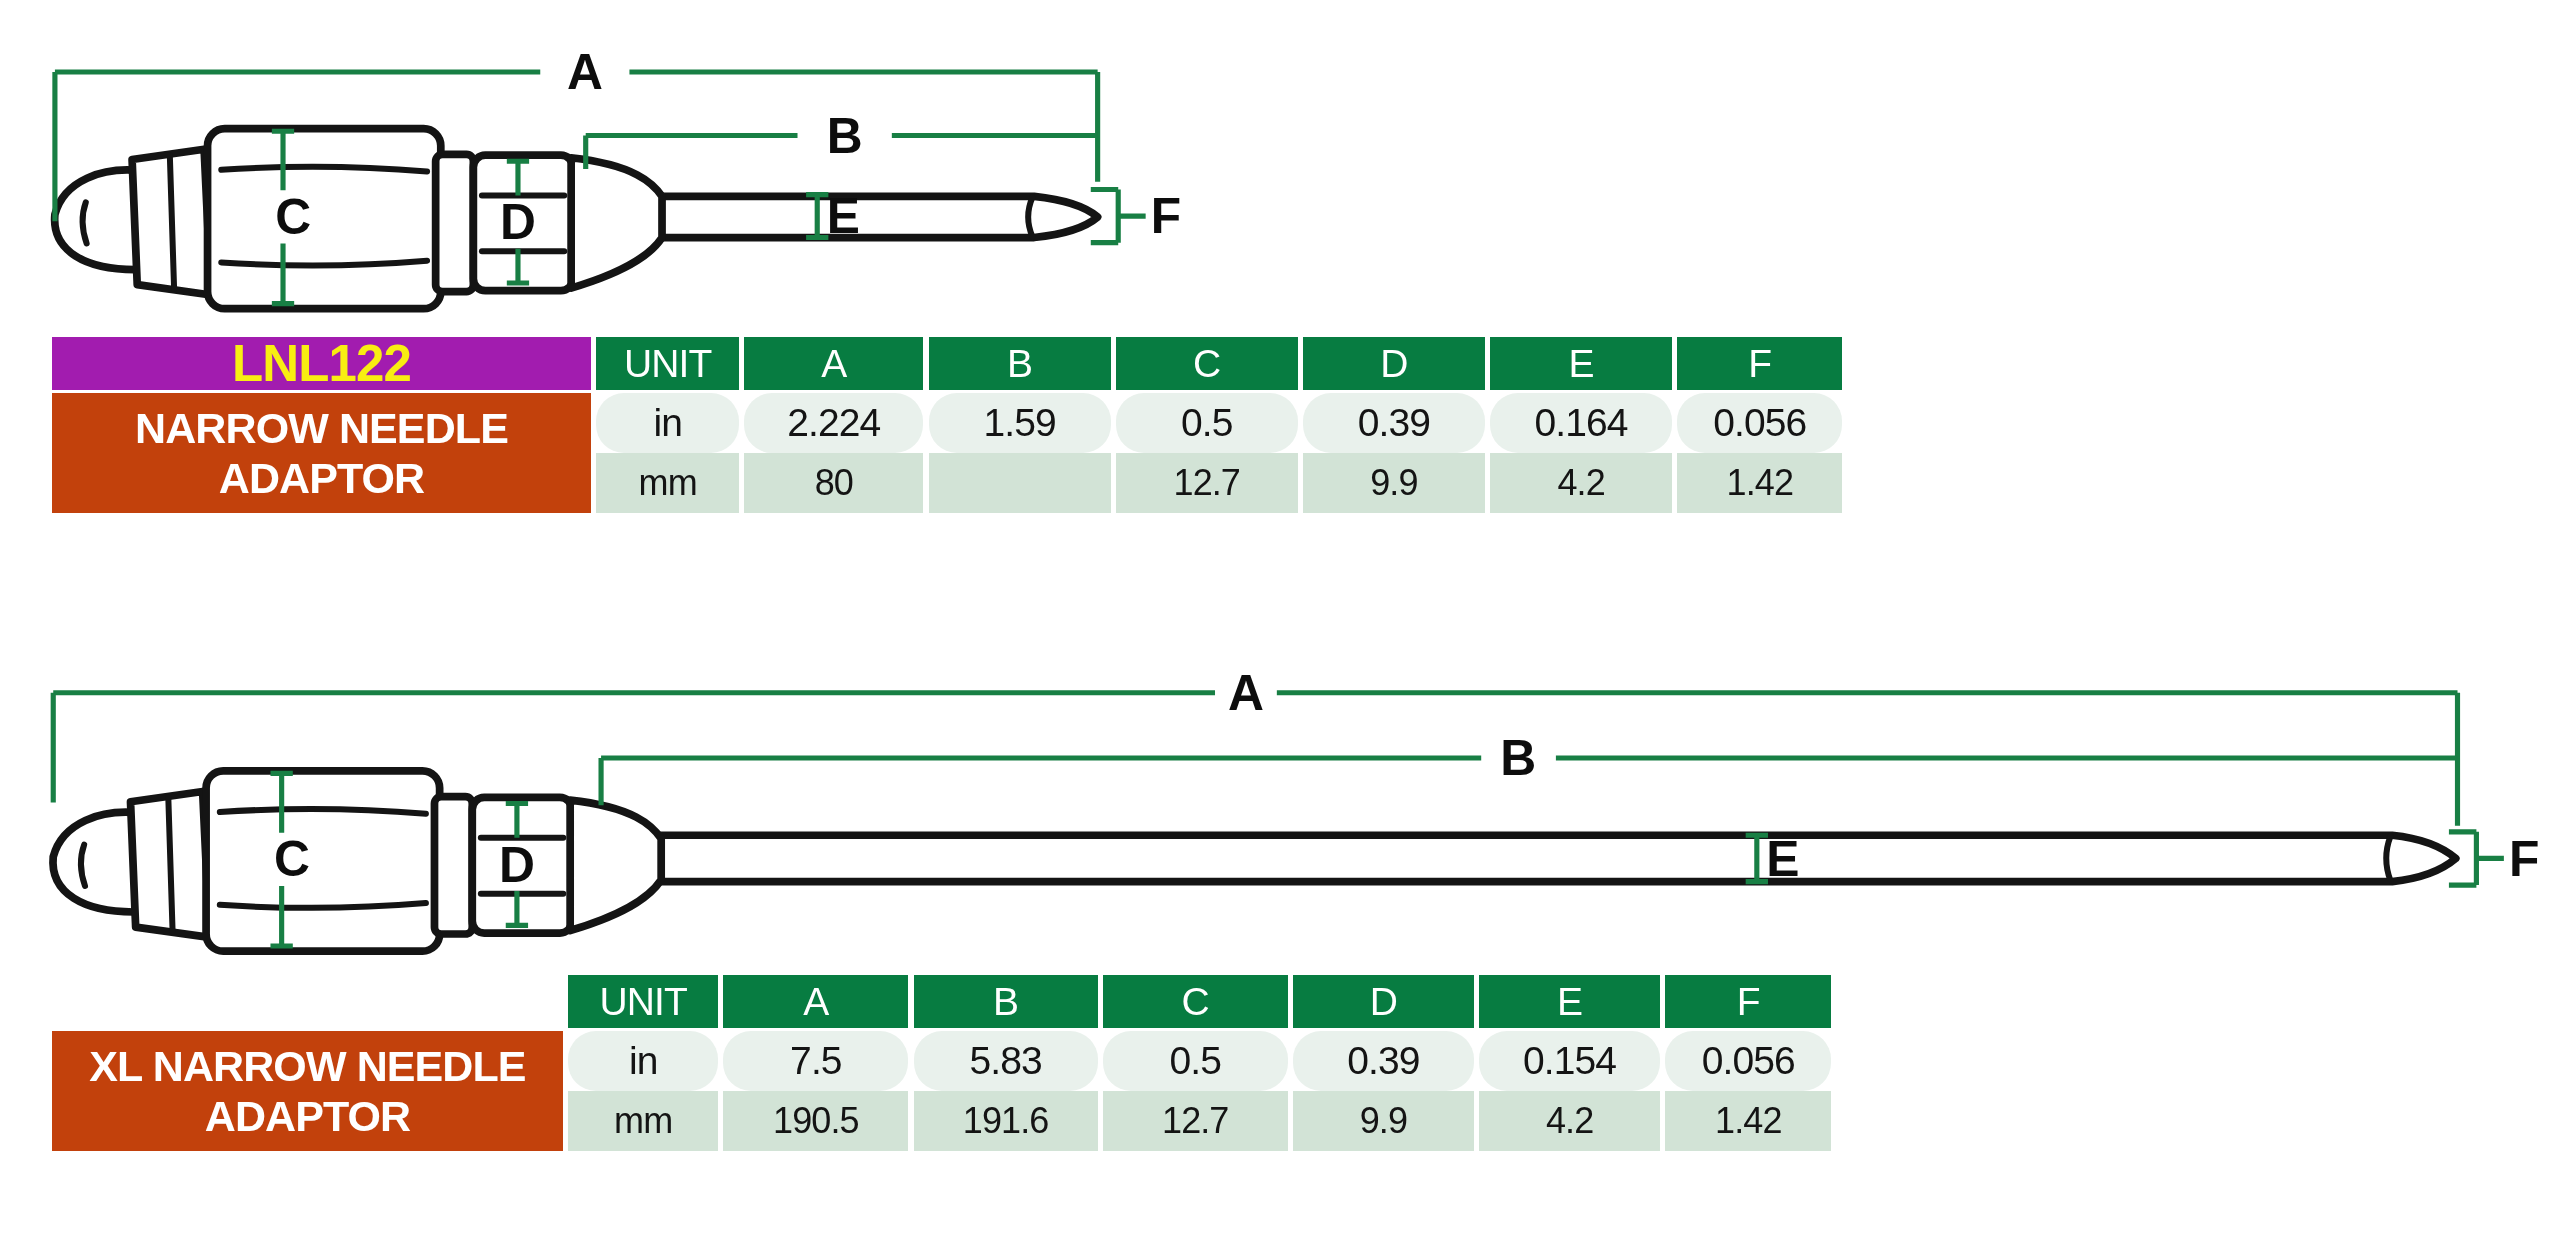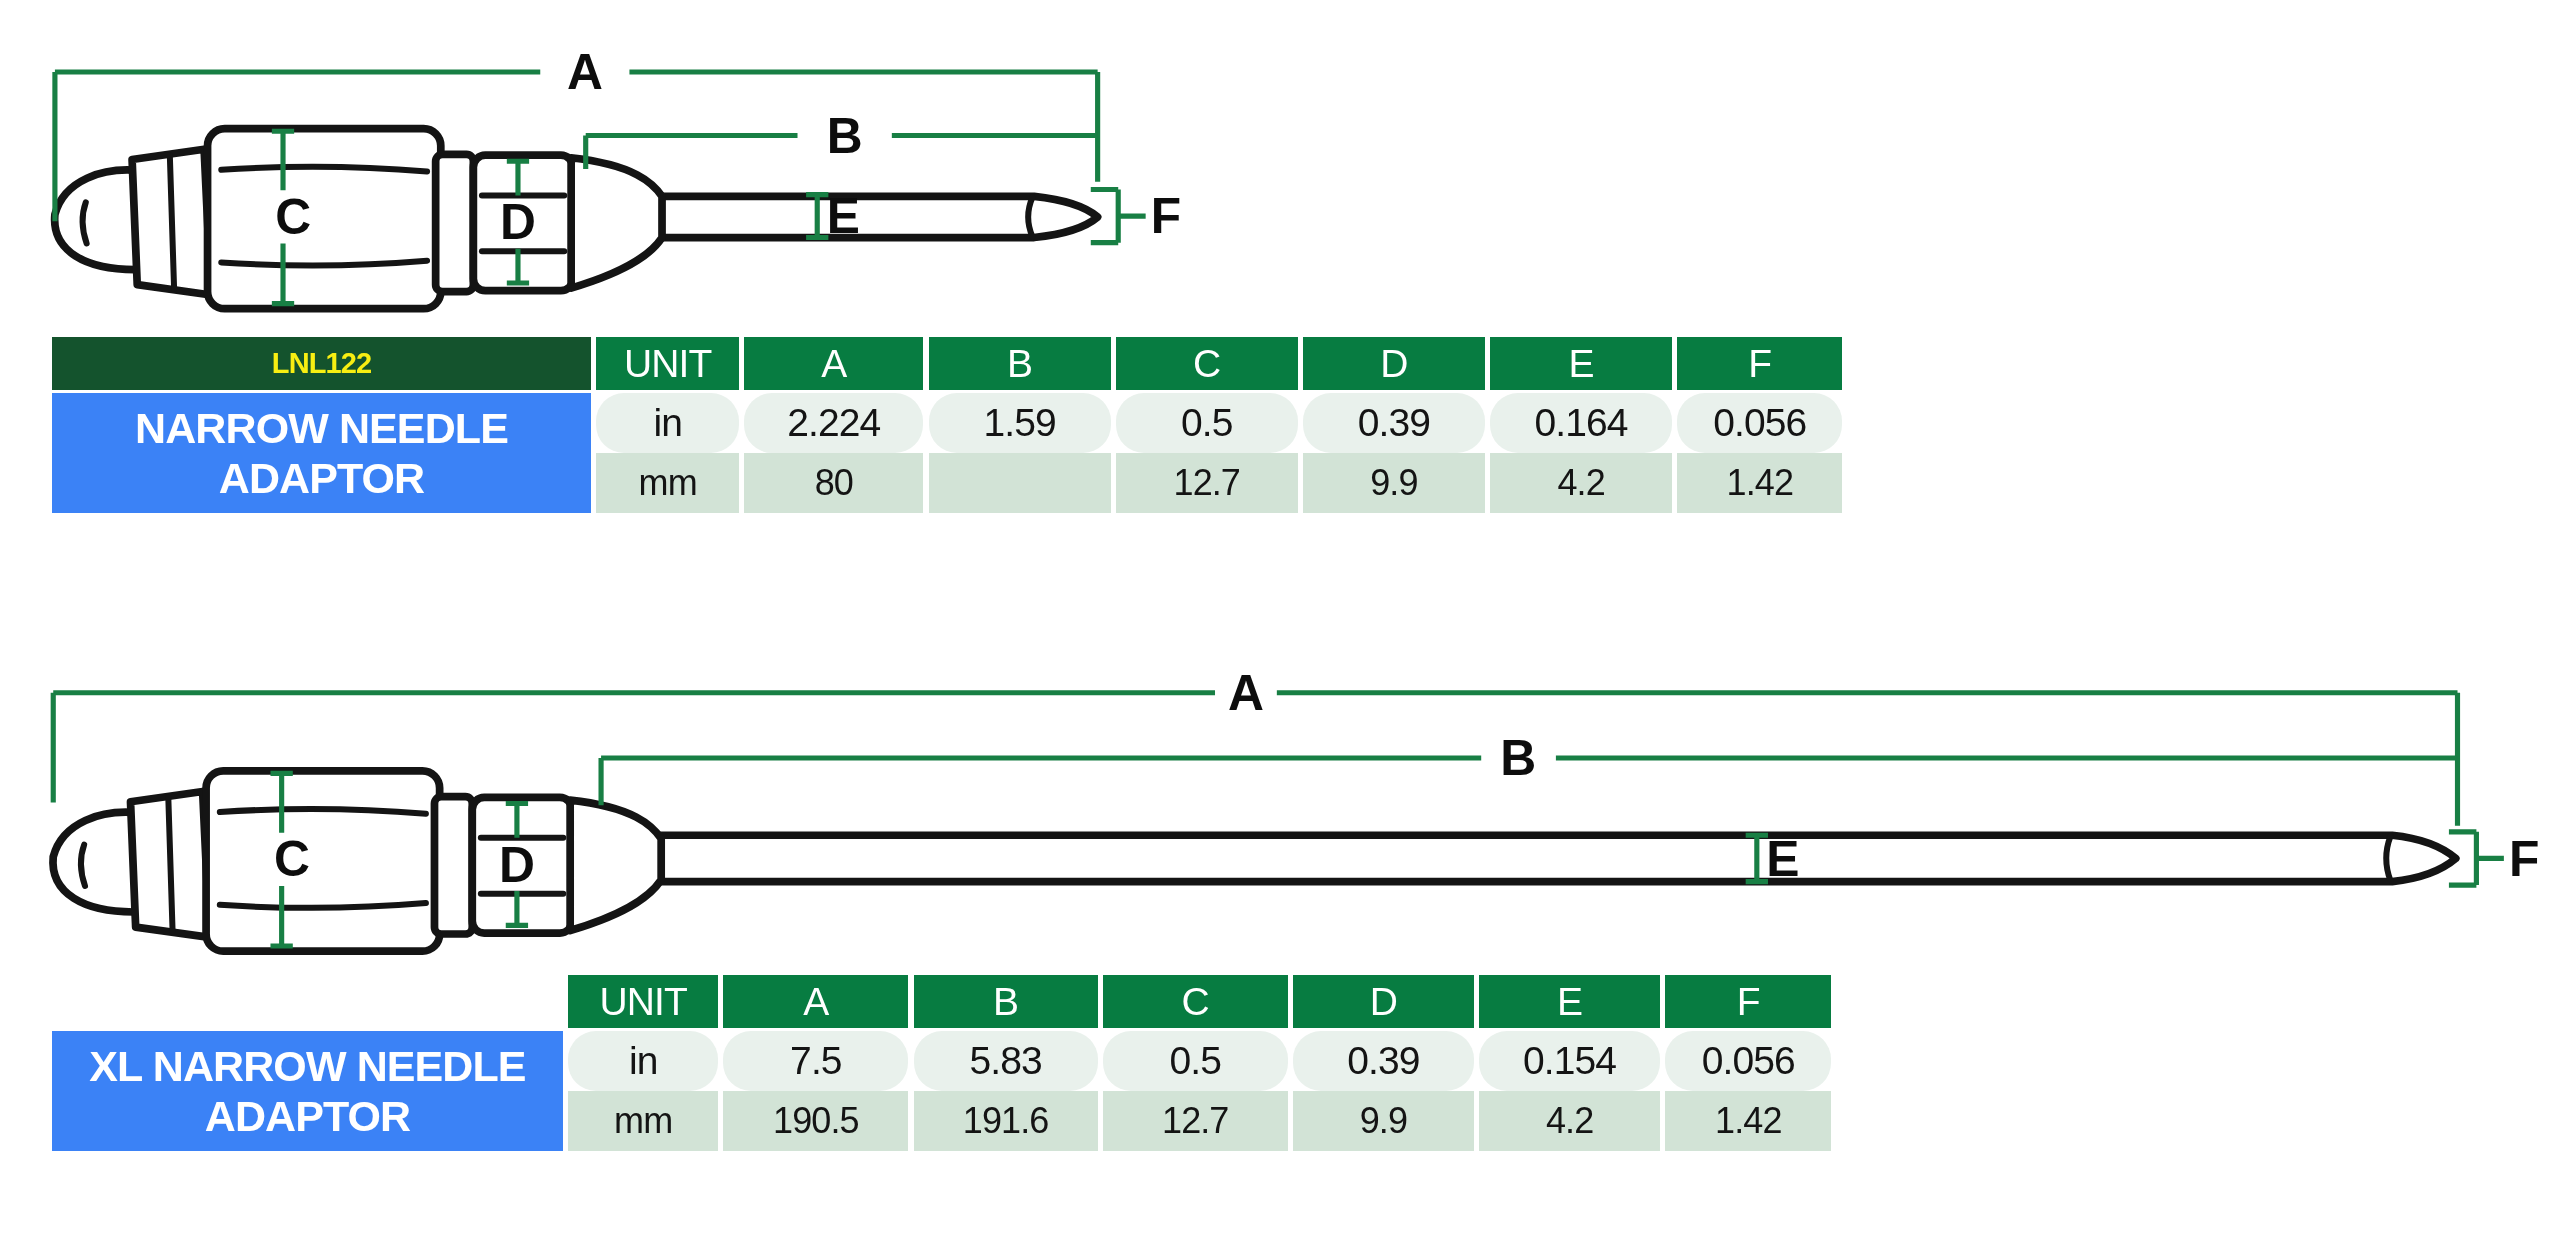--- a/index.html
+++ b/index.html
@@ -15,22 +15,22 @@
               grid-template-rows:53px 2.6px 60px 60px;background:#fff;}
   #table-top{left:52px;top:337px;
              grid-template-columns:539px 143px 179px 182px 182px 182px 182px 165px;}
   #table-bottom{left:52px;top:975px;
              grid-template-columns:511px 150px 185px 184px 185px 181px 181px 166px;}
   .cell{display:flex;align-items:center;justify-content:center;letter-spacing:-0.9px;}
   .r1{grid-row:1}.r3{grid-row:3}.r4{grid-row:4}
   .c1{grid-column:1}.c2{grid-column:2}.c3{grid-column:3}.c4{grid-column:4}
   .c5{grid-column:5}.c6{grid-column:6}.c7{grid-column:7}.c8{grid-column:8}
   .hdr{background:#077c41;color:#fff;font-size:39px;}
-  .model{background:#14532d;color:#f8ee12;font-size:29px;font-weight:700;}
-  .namebody{grid-row:3/5;grid-column:1;background:#3b82f6;color:#fff;
+  .model{background:#a21caf;color:#f8ee12;font-size:51px;font-weight:700;}
+  .namebody{grid-row:3/5;grid-column:1;background:#c2410c;color:#fff;
             font-size:43px;font-weight:700;flex-direction:column;line-height:50px;text-align:center;}
   .rowin{background:#e9f1ec;color:#141414;font-size:39px;border-radius:28px;}
   .rowmm{background:#d2e3d6;color:#141414;font-size:36px;}
 
   
   .ink{stroke:#141414;fill:#fff;stroke-width:9;stroke-linejoin:round;stroke-linecap:round;}
   .ink-line{stroke:#141414;fill:none;stroke-width:7;stroke-linecap:round;}
   .dim{stroke:#187f44;fill:none;stroke-width:6;}
   .dimlabel{font-family:"Liberation Sans",sans-serif;font-weight:700;font-size:58px;fill:#0d0d0d;}
 </style>

